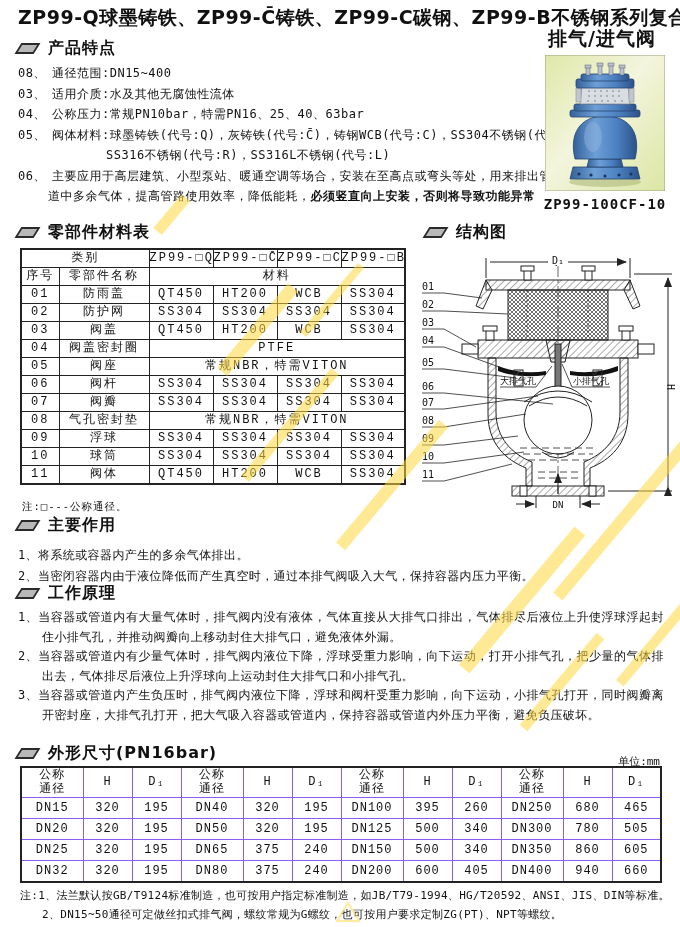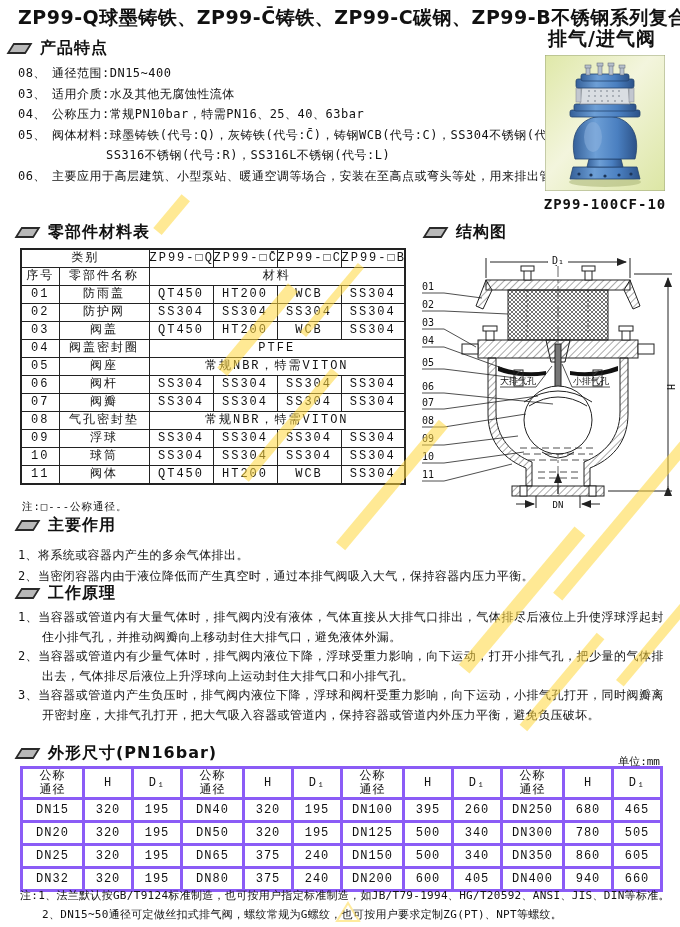--- a/index.html
+++ b/index.html
@@ -40,21 +40,21 @@
   .mtable { position:absolute; left:20px; top:248px; width:384px; table-layout:fixed;
             font-size:12px; }
   .mtable td { border:1px solid #222; text-align:center; height:18px; line-height:17px;
                padding:0; letter-spacing:2px; overflow:hidden; white-space:nowrap; }
   .mtable { border:2px solid #222; }
   .mtable-note { position:absolute; left:22px; top:500px; font-size:10.5px; letter-spacing:1px; }
 
   
   .dtable { position:absolute; left:20px; top:766px; width:640px; table-layout:fixed; font-size:12px;
             border:2px solid #222; }
-  .dtable td { border:3px solid #8b5cf6; text-align:center; vertical-align:middle; padding:0;
+  .dtable td { border:1px solid #8b5cf6; text-align:center; vertical-align:middle; padding:0;
                letter-spacing:1px; white-space:pre-line; line-height:14px; }
   .dtable thead td { height:30px; }
   .dtable tbody td { height:20px; line-height:20px; }
   .unit-label { position:absolute; right:20px; top:754px; font-size:11px; }
 
   
   .func-items { position:absolute; left:18px; top:545px; font-size:12px; line-height:21px; }
   .wp-items { position:absolute; left:18px; top:608px; width:646px; font-size:12px; line-height:19.5px; }
   .hang { padding-left:24px; text-indent:-24px; letter-spacing:0.4px; text-align:justify; }
 
@@ -65,32 +65,33 @@
   .wm { position:absolute; left:0; top:0; pointer-events:none; z-index:6; }
 </style>
 </head>
 <body>
 
 <div class="page">
 
   <div class="doc-title">ZP99-Q球墨铸铁、ZP99-C̄铸铁、ZP99-C碳钢、ZP99-B不锈钢系列复合式</div>
   <div class="doc-title2">排气/进气阀</div>
 
-  <div class="sec" style="left:4px; top:38px;">
+  <div class="sec" style="left:12px; top:38px;">
     <span class="para-icon"></span>
     <span>产品特点</span>
   </div>
 
   <div class="features">
     <div class="feat"><span class="num">08、</span><span>通径范围:DN15~400</span></div>
     <div class="feat"><span class="num">03、</span><span>适用介质:水及其他无腐蚀性流体</span></div>
     <div class="feat"><span class="num">04、</span><span>公称压力:常规PN10bar，特需PN16、25、40、63bar</span></div>
     <div class="feat"><span class="num">05、</span><span>阀体材料:球墨铸铁(代号:Q)，灰铸铁(代号:C̄)，铸钢WCB(代号:C)，SS304不锈钢(代号:B)</span></div>
     <div class="feat cont5">SS316不锈钢(代号:R)，SS316L不锈钢(代号:L)</div>
     <div class="feat"><span class="num">06、</span><span>主要应用于高层建筑、小型泵站、暖通空调等场合，安装在至高点或弯头等处，用来排出管</span></div>
+    <div class="feat cont6"><span>道中多余气体，提高管路使用效率，降低能耗，</span><span class="b">必须竖直向上安装，否则将导致功能异常</span></div>
   </div>
 
   <div class="photo-box">
     <svg width="120" height="136" viewBox="0 0 120 136">
       <defs>
         <linearGradient id="bgGrad" x1="0" y1="0" x2="1" y2="1">
           <stop offset="0" stop-color="#dfe8a8"></stop>
             <stop offset="0.45" stop-color="#f3f5dd"></stop>
             <stop offset="1" stop-color="#dce6a4"></stop>
         </linearGradient>

